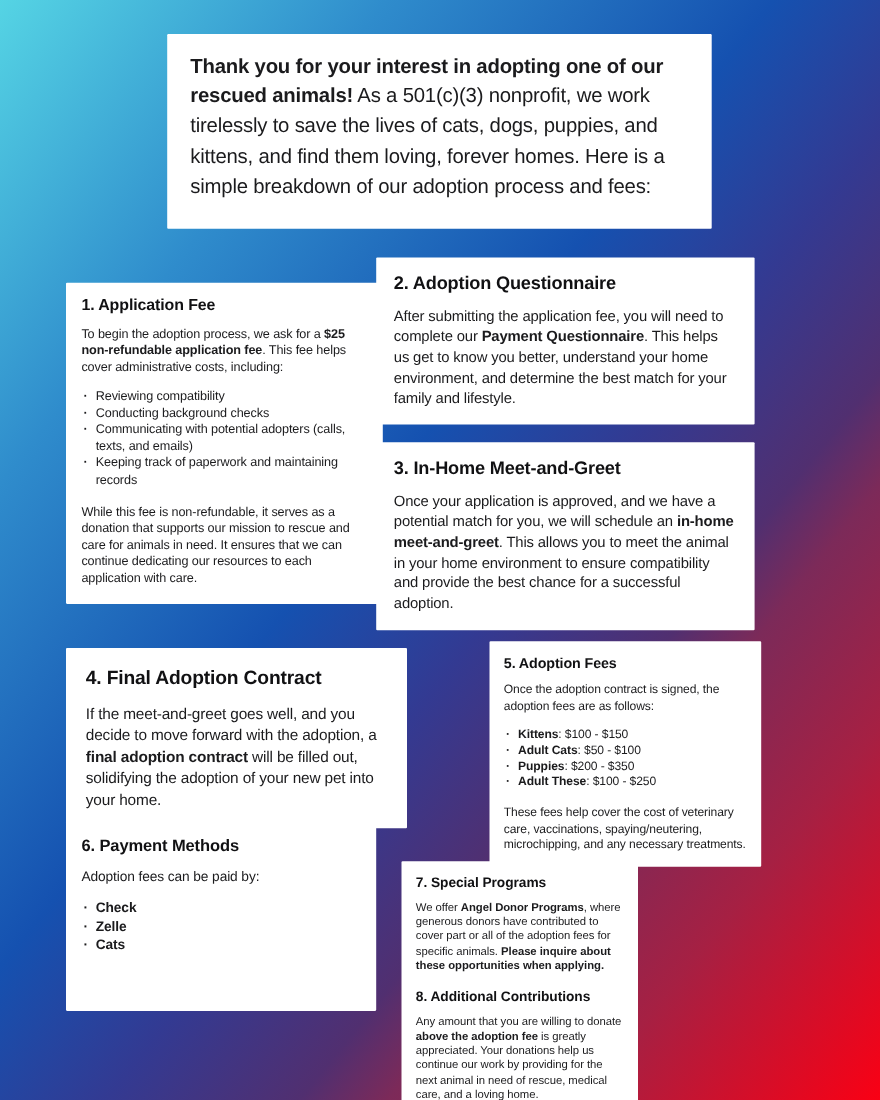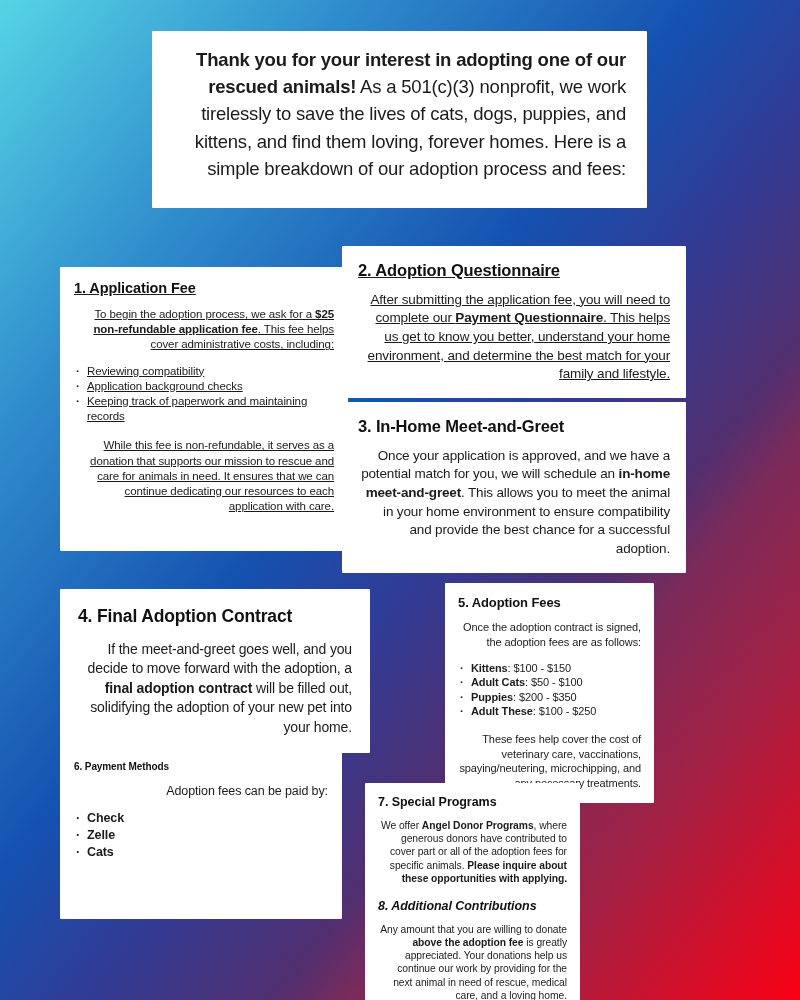--- a/index.html
+++ b/index.html
@@ -25,21 +25,21 @@
     position: absolute;
     background: #ffffff;
     box-sizing: border-box;
     border-radius: 1px;
   }
   .card h3 {
     margin: 0 0 9px 0;
     font-weight: 700;
     color: #111113;
   }
-  .card p { margin: 9px 0 0 0; text-align: right; }
+  .card p { margin: 9px 0 0 0; }
   .card ul {
     list-style: none;
     margin: 11px 0 0 0;
     padding: 0;
   }
   .card ul li {
     position: relative;
     padding-left: 13px;
   }
   .card ul li::before {
@@ -53,32 +53,32 @@
   
   .card-intro {
     left: 152px; top: 31px; width: 495px; min-height: 177px;
     padding: 15px 21px 16px 21px;
     font-size: 18.5px; line-height: 1.47; letter-spacing: -0.2px;
   }
   .card-intro p { margin: 0; }
 
   
   .card-app-fee {
-    left: 60px; top: 267px; width: 288px; min-height: 284px;
+    left: 60px; top: 257px; width: 288px; min-height: 284px;
     padding: 12px 14px 14px 14px;
-    font-size: 11.5px; line-height: 1.32; letter-spacing: -0.1px; text-decoration: underline;
+    font-size: 11.5px; line-height: 1.32; letter-spacing: -0.1px;
   }
   .card-app-fee h3 { font-size: 14.5px; }
   .card-app-fee p.outro { margin-top: 14px; }
 
   
   .card-questionnaire {
-    left: 342px; top: 246px; width: 344px; min-height: 152px;
+    left: 342px; top: 234px; width: 344px; min-height: 152px;
     padding: 13px 16px 14px 16px;
-    font-size: 13.5px; line-height: 1.38; letter-spacing: -0.15px; text-decoration: underline;
+    font-size: 13.5px; line-height: 1.38; letter-spacing: -0.15px;
   }
   .card-questionnaire h3 { font-size: 16.5px; }
 
   
   .card-meet-greet {
     left: 342px; top: 402px; width: 344px; min-height: 170px;
     padding: 13px 16px 14px 16px;
     font-size: 13.5px; line-height: 1.38; letter-spacing: -0.15px;
   }
   .card-meet-greet h3 { font-size: 16.5px; }
@@ -86,60 +86,61 @@
   
   .card-contract {
     left: 60px; top: 589px; width: 310px; min-height: 140px;
     padding: 15px 18px 16px 18px;
     font-size: 14px; line-height: 1.4; letter-spacing: -0.15px;
   }
   .card-contract h3 { font-size: 17.5px; margin-bottom: 11px; }
 
   
   .card-fees {
-    left: 445px; top: 583px; width: 209px; min-height: 189px;
+    left: 445px; top: 583px; width: 247px; min-height: 189px;
     padding: 11px 13px 12px 13px;
     font-size: 11px; line-height: 1.33; letter-spacing: -0.1px;
   }
   .card-fees h3 { font-size: 13px; }
   .card-fees p.outro { margin-top: 13px; }
 
   
   .card-payment {
     left: 60px; top: 747px; width: 282px; min-height: 172px;
     padding: 13px 14px 14px 14px;
     font-size: 12.5px; line-height: 1.35; letter-spacing: -0.1px;
   }
-  .card-payment h3 { font-size: 10px; }
+  .card-payment h3 { font-size: 15px; }
   .card-payment p.outro { margin-top: 16px; }
 
   
   .card-programs {
     left: 365px; top: 783px; width: 215px; min-height: 207px;
     padding: 11px 13px 12px 13px;
     font-size: 10.3px; line-height: 1.28; letter-spacing: -0.05px;
   }
   .card-programs h3 { font-size: 12.5px; margin-bottom: 7px; }
-  .card-programs h3.second { margin-top: 13px; font-style: italic; }
+  .card-programs h3.second { margin-top: 13px; }
 </style>
 </head>
 <body>
 
 <div class="page">
 
   <section class="card card-intro">
     <p><b>Thank you for your interest in adopting one of our rescued animals!</b><span> As a 501(c)(3) nonprofit, we work tirelessly to save the lives of cats, dogs, puppies, and kittens, and find them loving, forever homes. Here is a simple breakdown of our adoption process and fees:</span></p>
   </section>
 
   <section class="card card-app-fee">
     <h3>1. Application Fee</h3>
     <p><span>To begin the adoption process, we ask for a </span><b>$25 non-refundable application fee</b><span>. This fee helps cover administrative costs, including:</span></p>
     <ul>
         <li><span>Reviewing compatibility</span></li>
-        <li><span>Application background checks</span></li>
+        <li><span>Conducting background checks</span></li>
+        <li><span>Communicating with potential adopters (calls, texts, and emails)</span></li>
         <li><span>Keeping track of paperwork and maintaining records</span></li>
       </ul>
     <p class="outro"><span>While this fee is non-refundable, it serves as a donation that supports our mission to rescue and care for animals in need. It ensures that we can continue dedicating our resources to each application with care.</span></p>
   </section>
 
   <section class="card card-questionnaire">
     <h3>2. Adoption Questionnaire</h3>
     <p><span>After submitting the application fee, you will need to complete our </span><b>Payment Questionnaire</b><span>. This helps us get to know you better, understand your home environment, and determine the best match for your family and lifestyle.</span></p>
   </section>
 
@@ -170,18 +171,18 @@
     <p><span>Adoption fees can be paid by:</span></p>
     <ul>
         <li><b>Check</b></li>
         <li><b>Zelle</b></li>
         <li><b>Cats</b></li>
       </ul>
   </section>
 
   <section class="card card-programs">
     <h3>7. Special Programs</h3>
-    <p><span>We offer </span><b>Angel Donor Programs</b><span>, where generous donors have contributed to cover part or all of the adoption fees for specific animals. </span><b>Please inquire about these opportunities with applying.</b></p>
+    <p><span>We offer </span><b>Angel Donor Programs</b><span>, where generous donors have contributed to cover part or all of the adoption fees for specific animals. </span><b>Please inquire about these opportunities when applying.</b></p>
     <h3 class="second">8. Additional Contributions</h3>
     <p><span>Any amount that you are willing to donate </span><b>above the adoption fee</b><span> is greatly appreciated. Your donations help us continue our work by providing for the next animal in need of rescue, medical care, and a loving home.</span></p>
   </section>
 
 </div>
 
 </body></html>

